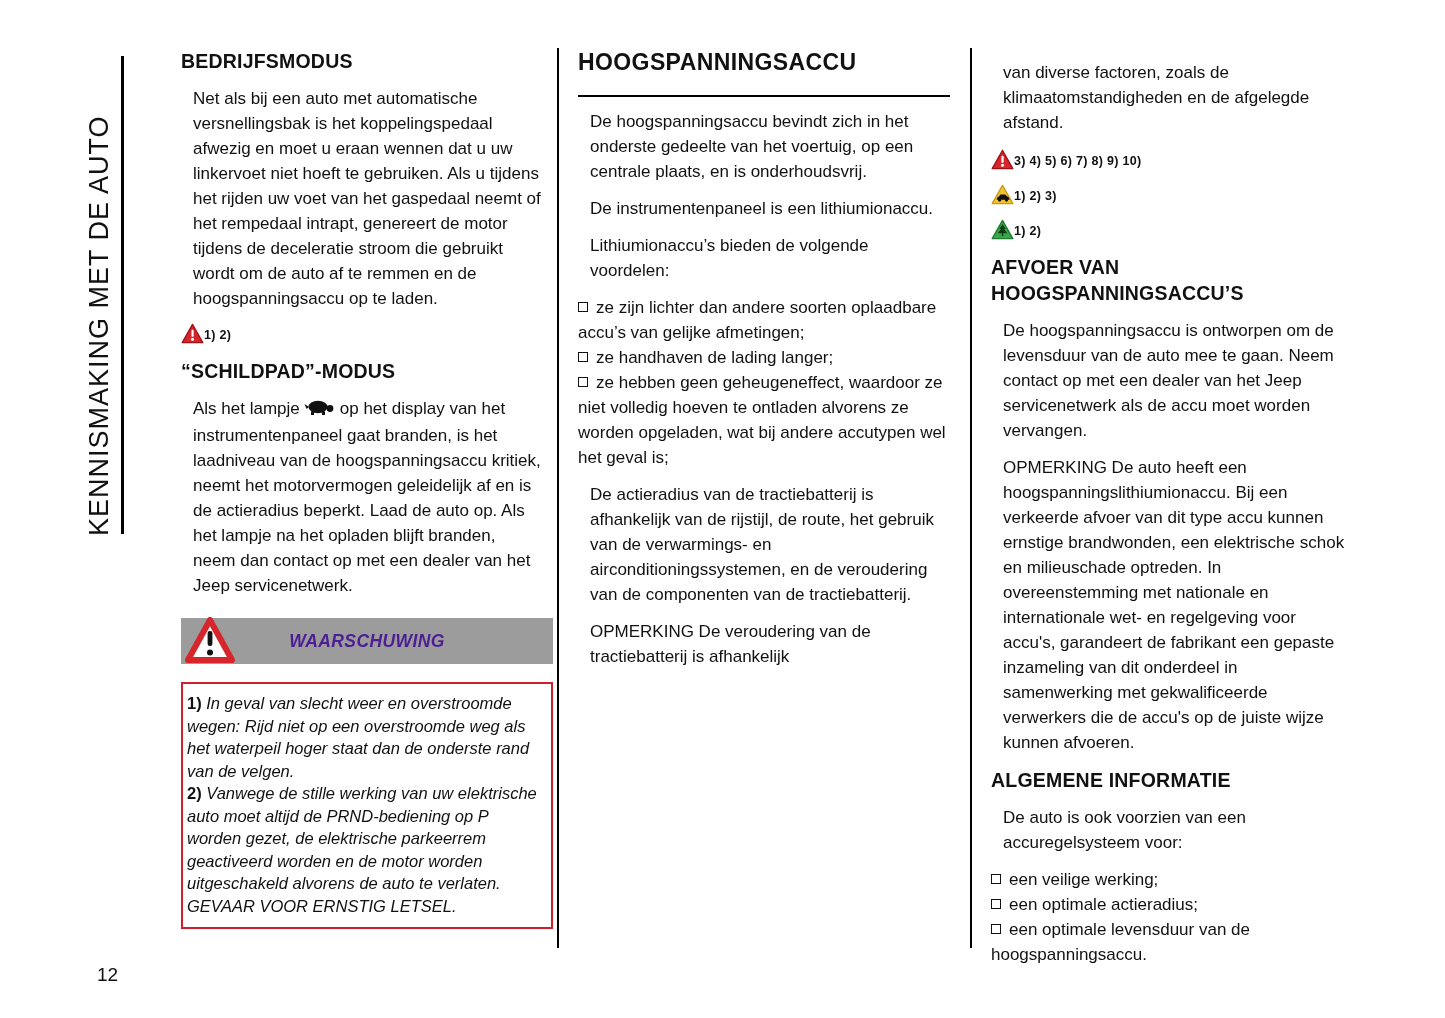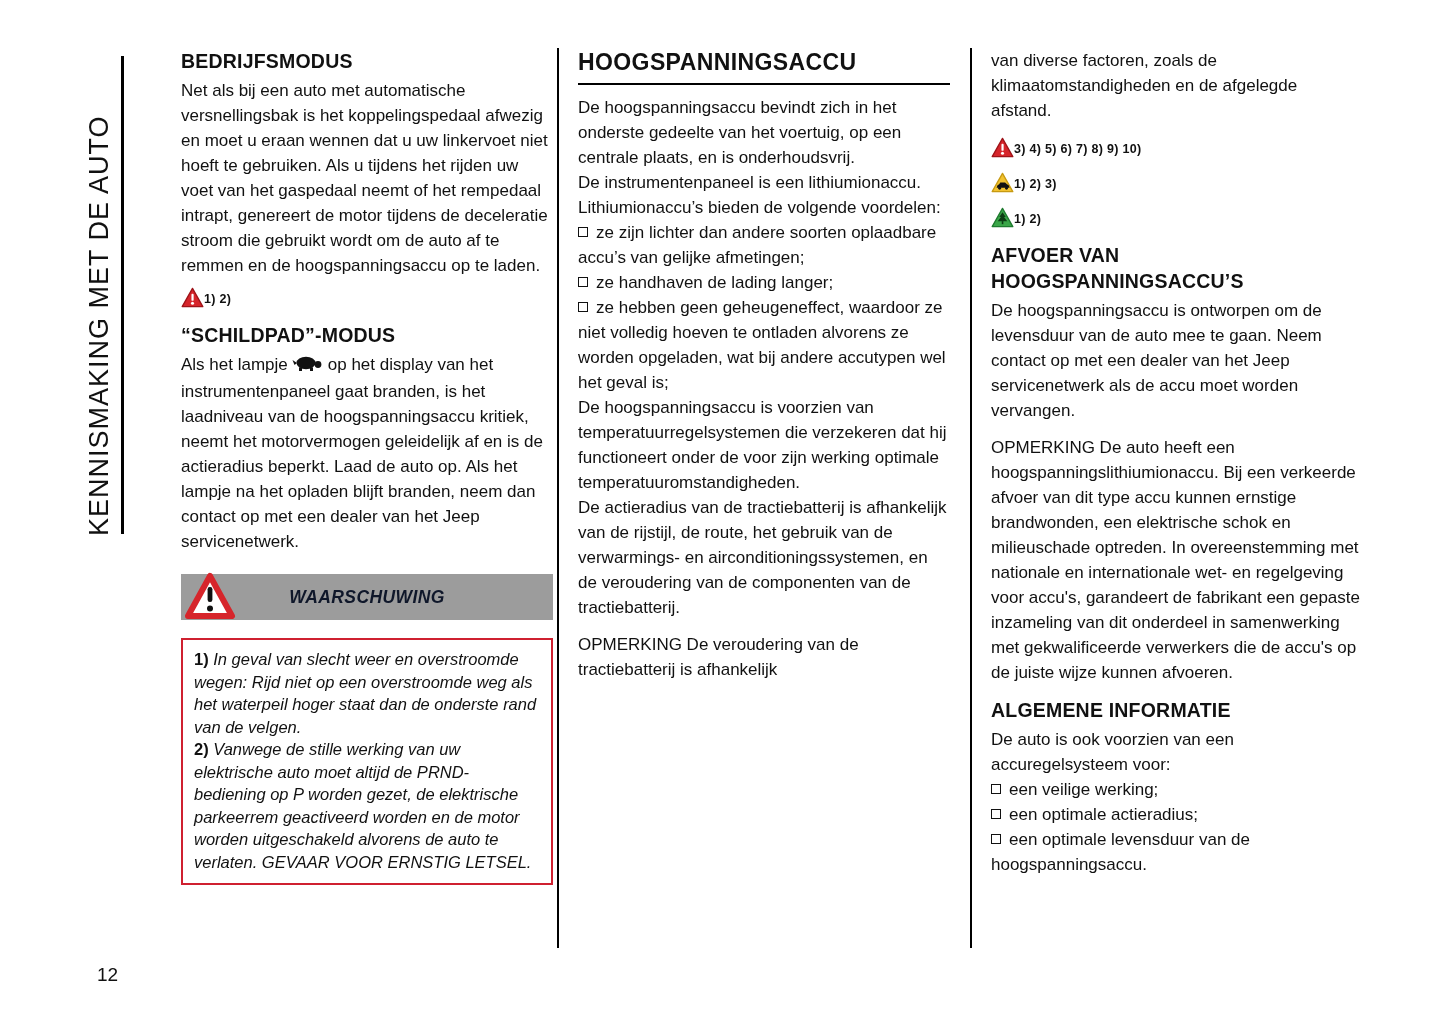--- a/index.html
+++ b/index.html
@@ -19,47 +19,47 @@
   }
   .page-number{position:absolute;left:97px;top:964px;font-size:19px;}
   
   .col{position:absolute;top:48px;width:372px;font-size:17px;line-height:25px;}
   #col1{left:181px;}
   #col2{left:578px;}
   #col3{left:991px;width:370px;}
   .vrule{position:absolute;top:48px;width:2px;height:900px;background:#000;}
   #vrule1{left:557px;}
   #vrule2{left:970px;}
-  p{margin:0;}
+  p{margin:12px;}
   
   .h-small{font-size:19.5px;font-weight:bold;letter-spacing:.2px;line-height:26px;margin:0 0 4px 0;}
   .h-big{
     font-size:23px;font-weight:bold;letter-spacing:.4px;line-height:28px;
-    border-bottom:2.5px solid #000;padding-bottom:7px;margin:0 0 10px 0;
+    border-bottom:2.5px solid #000;padding-bottom:19px;margin:0 0 10px 0;
   }
   .mt8{margin-top:8px;} .mt10{margin-top:10px;} .mt12{margin-top:12px;}
   .mt14{margin-top:14px;}
   
   .warn-row{display:flex;align-items:flex-start;margin:9px 0 10px 0;}
   .warn-row .refs{font-size:12.5px;font-weight:bold;letter-spacing:.3px;}
   .icon-20 svg{display:block;}
   
   .turtle{display:inline-block;vertical-align:-2px;margin:0 4px;}
   
   .warning-banner{
     position:relative;margin-top:20px;height:46px;background:#9c9c9c;
     display:flex;align-items:center;justify-content:center;
   }
   .warning-banner .banner-icon{position:absolute;left:3px;top:-2px;}
   .warning-banner .banner-label{
-    color:#0f172a;font-weight:bold;font-style:italic;font-size:17.5px;letter-spacing:.4px;
+    color:#4c1d95;font-weight:bold;font-style:italic;font-size:17.5px;letter-spacing:.4px;
   }
   
   .note-box{
-    margin-top:18px;border:2.5px solid #cf2030;padding:8px 11px 10px 11px;
+    margin-top:18px;border:2.5px solid #cf2030;padding:8px 11px 10px 4px;
     font-style:italic;font-size:16.5px;line-height:22.5px;
   }
   .note-box b{font-style:normal;}
   
   .sq{
     display:inline-block;width:8px;height:8px;border:1.7px solid #111;
     margin-right:8px;vertical-align:1px;background:#fff;
   }
   .bullet{margin:0;}
 </style>
@@ -119,21 +119,20 @@
 <div class="col" id="col2">
   <h1 class="h-big">HOOGSPANNINGSACCU</h1>
   <p>De hoogspanningsaccu bevindt zich in het onderste gedeelte van het voertuig, op een centrale plaats, en is onderhoudsvrij.</p>
   <p>De instrumentenpaneel is een lithiumionaccu.</p>
   <p>Lithiumionaccu’s bieden de volgende voordelen:</p>
 
   <p class="bullet"><span class="sq"></span><span>ze zijn lichter dan andere soorten oplaadbare accu’s van gelijke afmetingen;</span></p>
   <p class="bullet"><span class="sq"></span><span>ze handhaven de lading langer;</span></p>
   <p class="bullet"><span class="sq"></span><span>ze hebben geen geheugeneffect, waardoor ze niet volledig hoeven te ontladen alvorens ze worden opgeladen, wat bij andere accutypen wel het geval is;</span></p>
 
-  <p>De hoogspanningsaccu is voorzien van temperatuurregelsystemen die verzekeren dat hij functioneert onder de voor zijn werking optimale temperatuuromstandigheden.</p>
   <p>De actieradius van de tractiebatterij is afhankelijk van de rijstijl, de route, het gebruik van de verwarmings- en airconditioningssystemen, en de veroudering van de componenten van de tractiebatterij.</p>
   <p class="mt12">OPMERKING De veroudering van de tractiebatterij is afhankelijk</p>
 </div>
 
 <div class="col" id="col3">
   <p>van diverse factoren, zoals de klimaatomstandigheden en de afgelegde afstand.</p>
 
   <div class="mt14">
     <div class="warn-row">
       <span class="icon-20">

